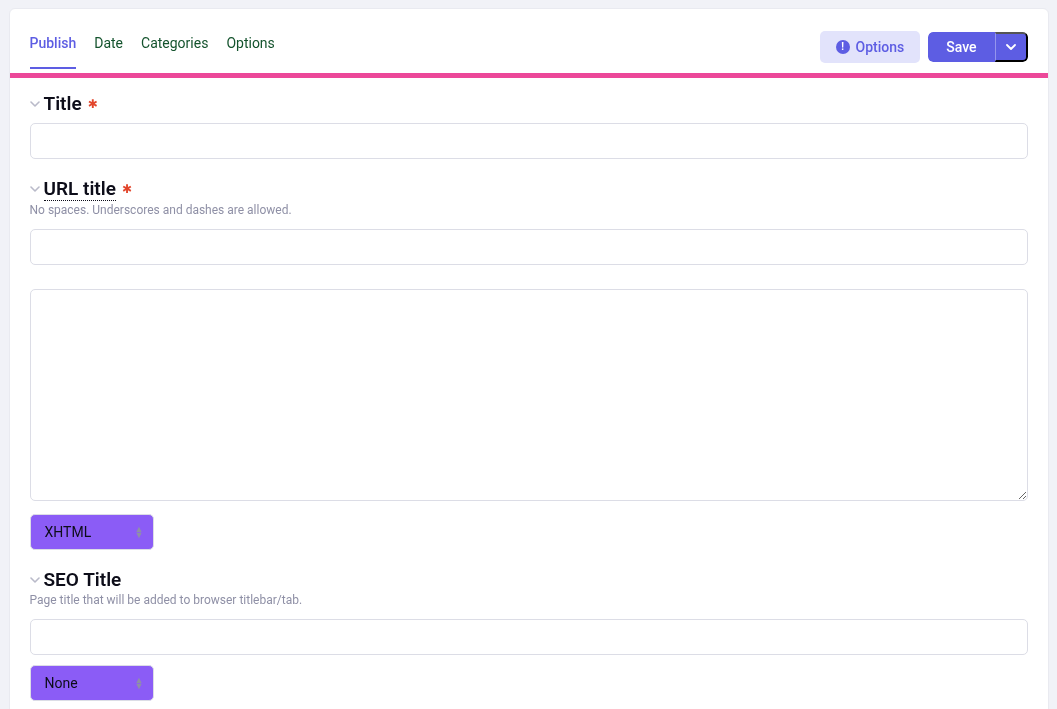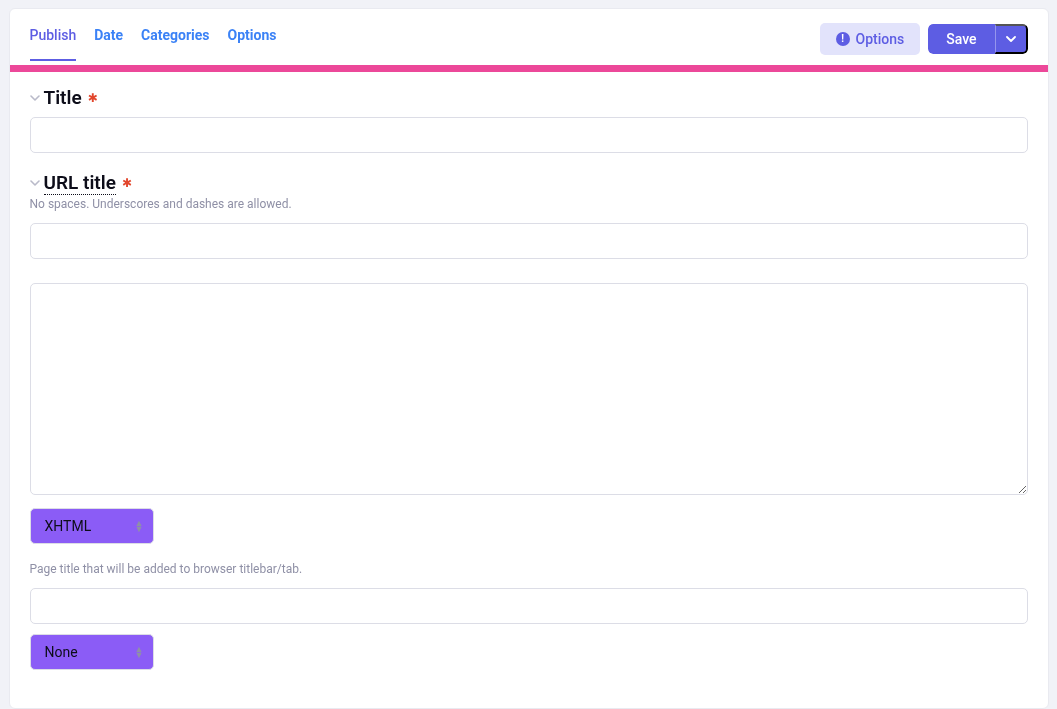--- a/index.html
+++ b/index.html
@@ -16,27 +16,28 @@
     border-radius: 6px;
     width: 1040px;
     margin: 0 auto;
     padding: 0;
   }
   .tab-bar {
     display: flex;
     align-items: center;
     justify-content: space-between;
     padding: 14px 20px 0 20px;
-    border-bottom: 7px solid #ec4899;
+    border-bottom: 5px solid #ec4899;
+    margin-top: 8px;
   }
   .tabs { display: flex; gap: 18px; }
   .tab {
-    color: #3b82f6;
-    font-size: 14px;
-    font-weight: 700;
+    color: #14532d;
+    font-size: 14px;
+    font-weight: 400;
     padding-bottom: 16px;
     cursor: pointer;
     border-bottom: 2px solid transparent;
     user-select: none;
   }
   .tab.active {
     color: #5d5de3;
     font-weight: 500;
     border-bottom-color: #5d5de3;
   }
@@ -223,20 +224,28 @@
           <option>XHTML</option>
         </select>
         <span class="select-chevs">
           <span>▲</span>
             <span>▼</span>
         </span>
       </div>
     </div>
 
     <div class="field">
+      <div class="field-label-row">
+        <span class="chev">
+          <svg width="10" height="6" viewBox="0 0 10 6">
+              <path d="M1 1l4 4 4-4" stroke="#b9bac9" stroke-width="1.6" fill="none" stroke-linecap="round" stroke-linejoin="round"></path>
+            </svg>
+        </span>
+        <span class="field-label">SEO Title</span>
+      </div>
       <div class="field-desc">Page title that will be added to browser titlebar/tab.</div>
       <input type="text" class="text-input" value="" style="">
       <div class="select-wrap">
         <select class="select">
           <option>None</option>
         </select>
         <span class="select-chevs">
           <span>▲</span>
             <span>▼</span>
         </span>

